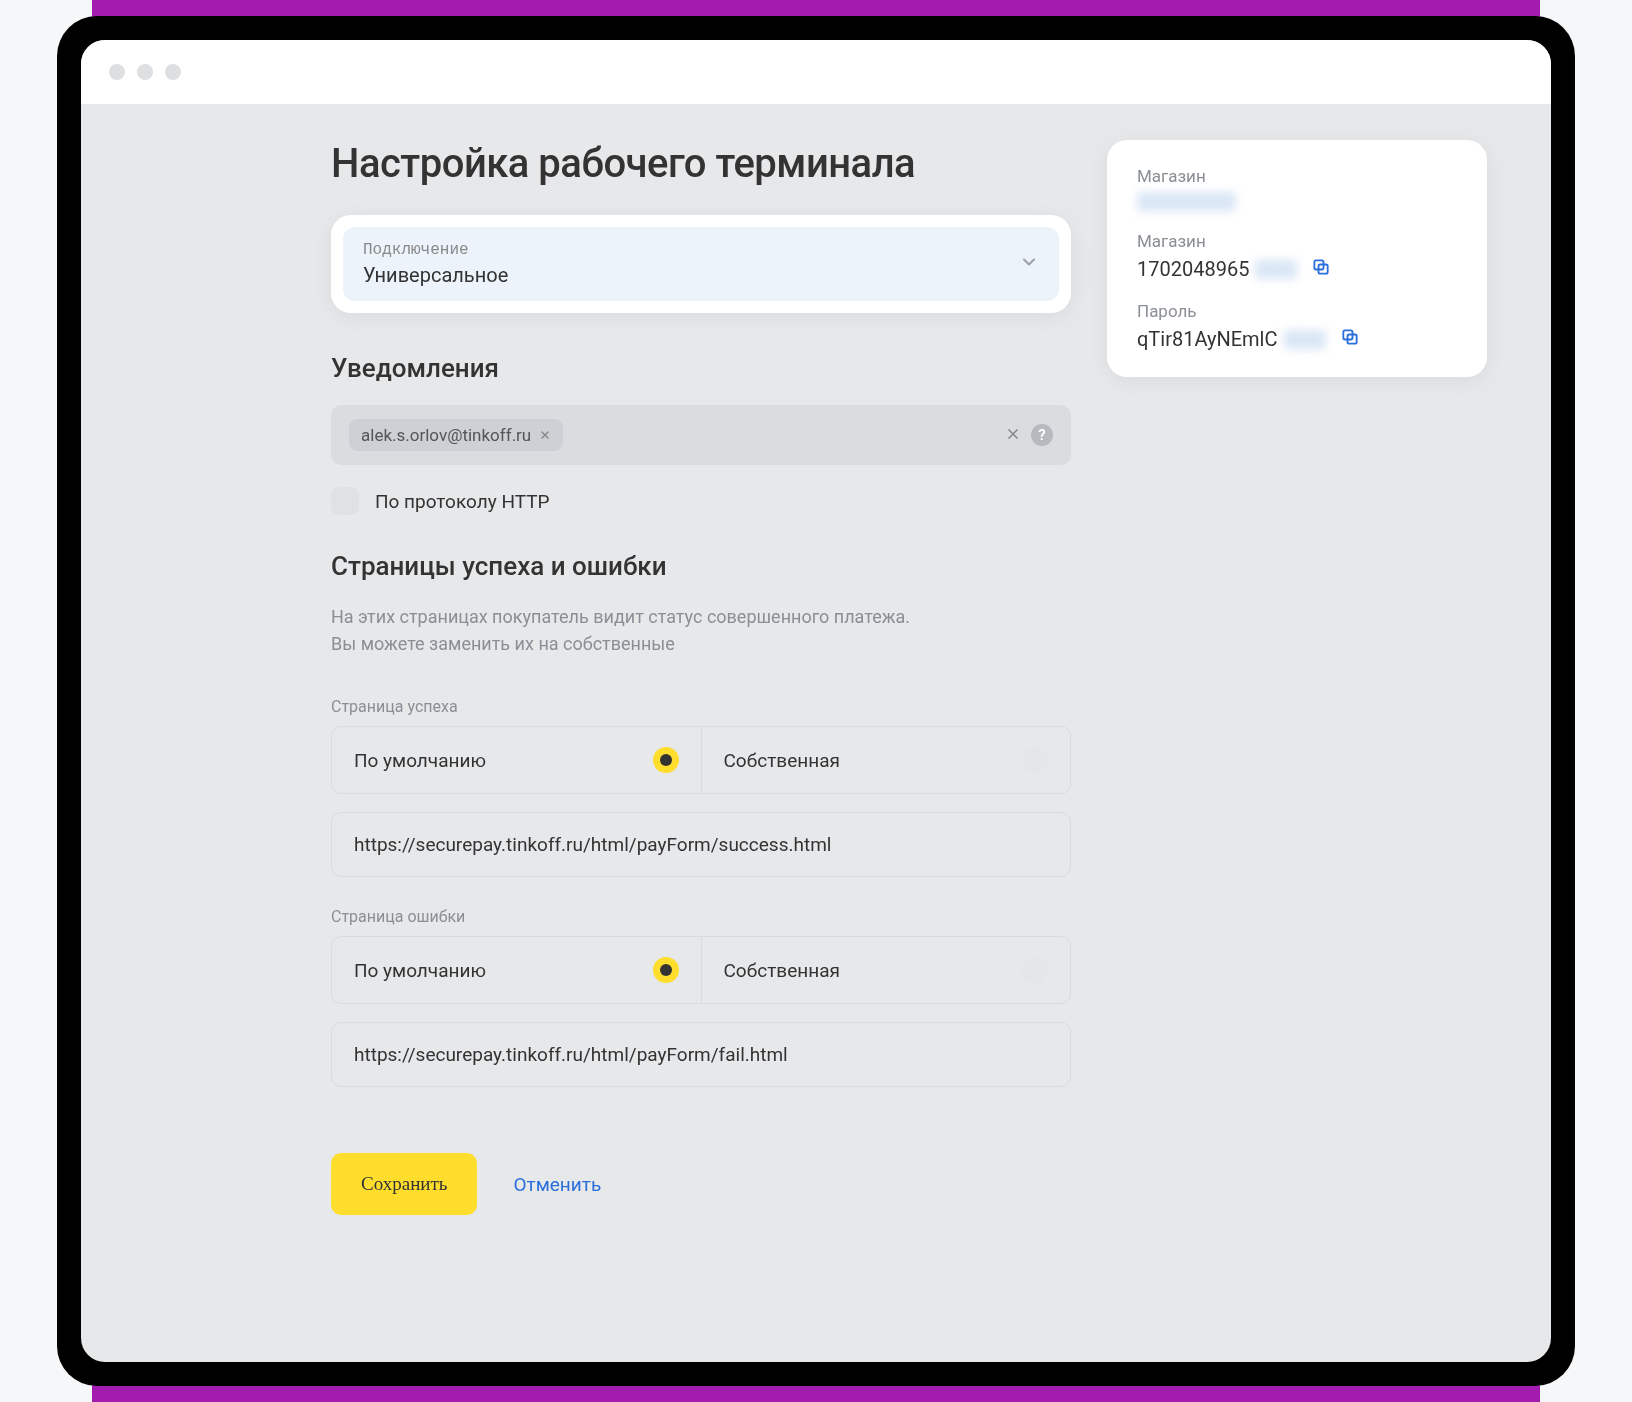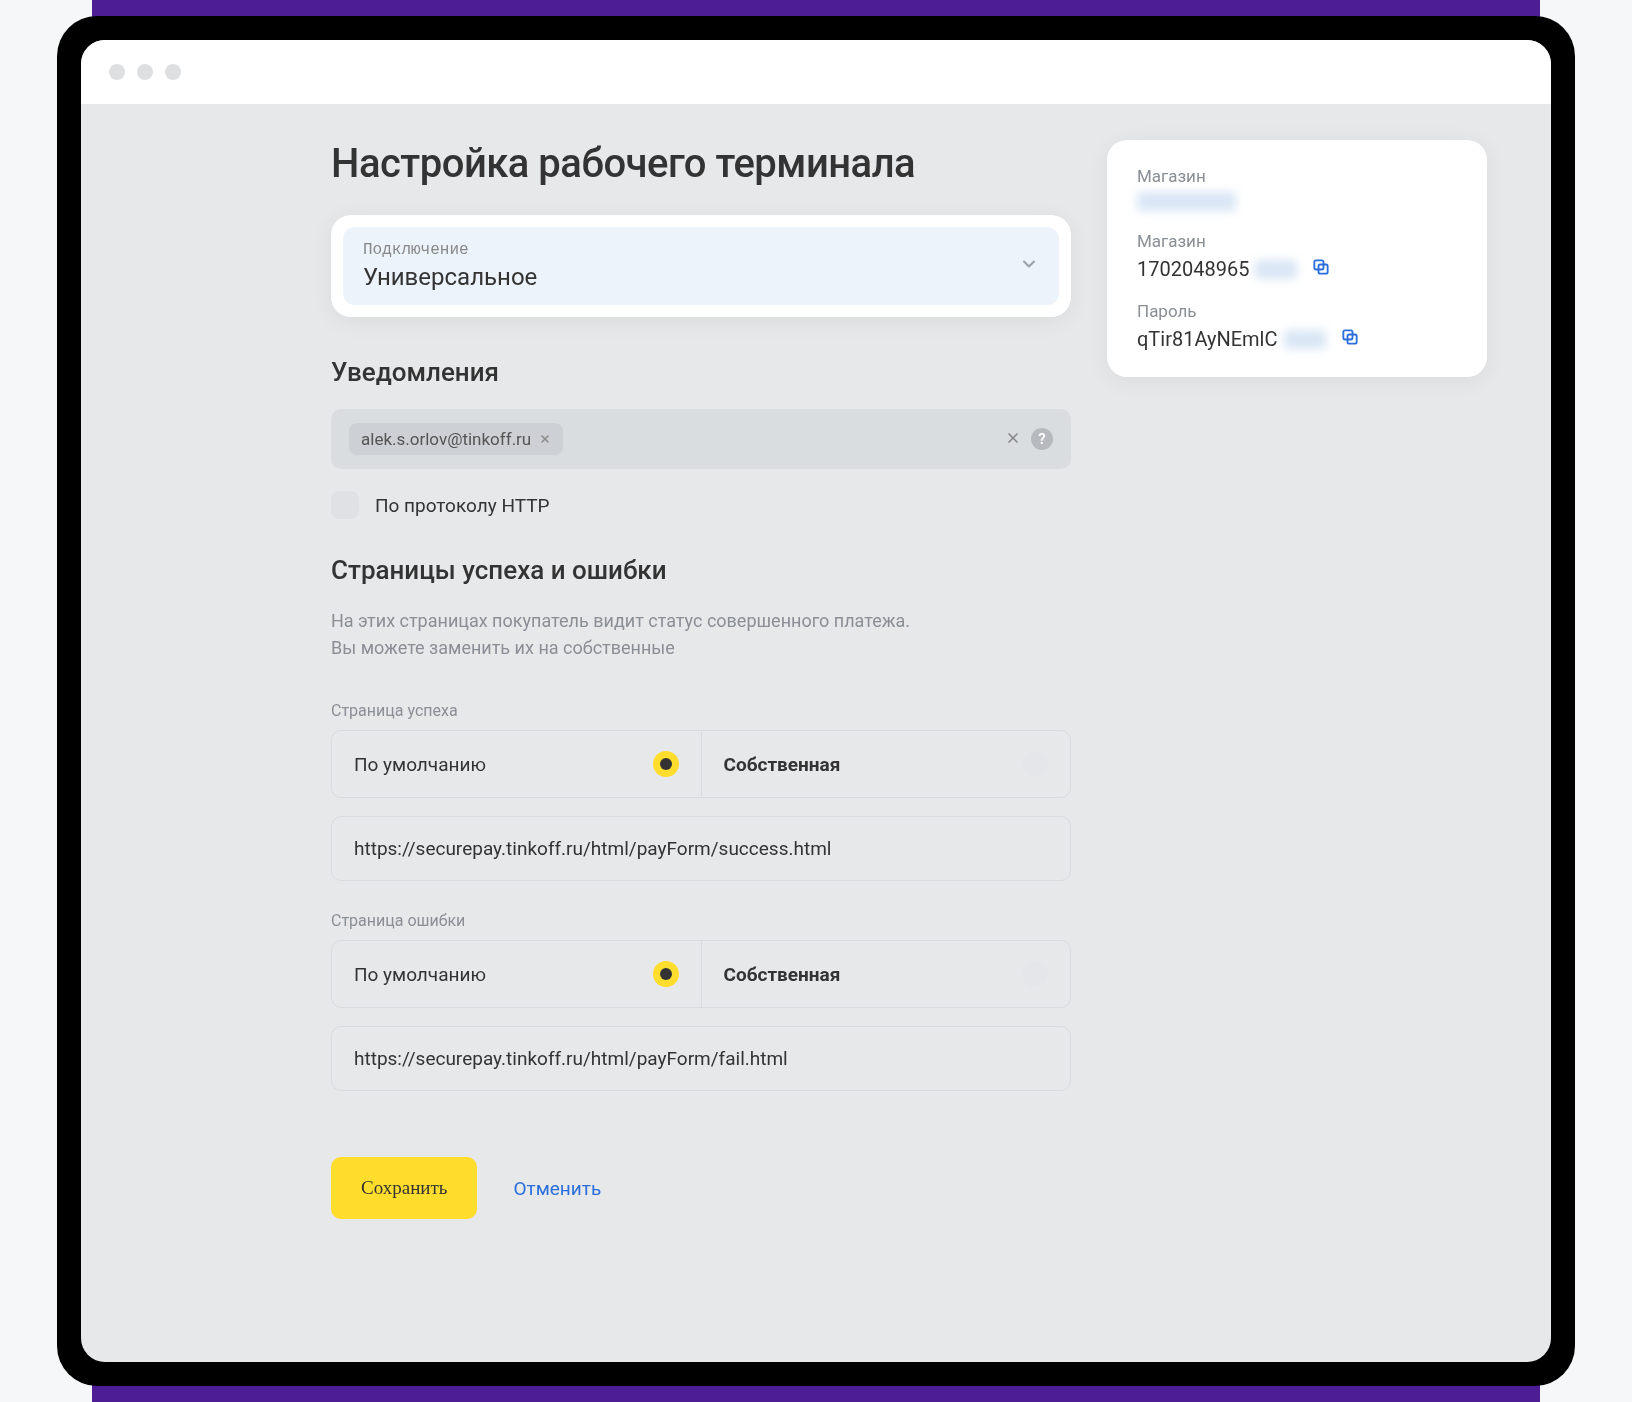--- a/index.html
+++ b/index.html
@@ -8,21 +8,21 @@
     background: #f6f7f8;
     font-family: -apple-system, BlinkMacSystemFont, "Segoe UI", Roboto, Helvetica, Arial, sans-serif;
     color: #333;
     display: flex;
     align-items: center;
     justify-content: center;
   }
   .stage {
     width: 1448px;
     height: 1402px;
-    background: #4c1d95;
+    background: #a21caf;
     position: relative;
     display: flex;
     align-items: center;
     justify-content: center;
   }
   .outer {
     width: 1600px;
     height: 1370px;
     background: #000;
     border-radius: 40px;
@@ -76,21 +76,21 @@
   .connect-field {
     background: #edf3fa;
     border-radius: 12px;
     padding: 14px 20px;
     display: flex;
     align-items: center;
     justify-content: space-between;
   }
   .connect-labels { display:flex; flex-direction:column; gap:4px; }
   .connect-small { font-size: 16px; color: #888; font-family: Liberation Mono, monospace; }
-  .connect-value { font-size: 24px; color: #333; }
+  .connect-value { font-size: 20px; color: #333; }
   .chevron { color: #9aa0a6; }
 
   h2.section-title {
     font-size: 26px;
     font-weight: 500;
     color: #333;
     margin-bottom: 22px;
   }
 
   .check-row {
@@ -161,21 +161,21 @@
   .radio-opt {
     flex:1;
     padding: 20px 22px;
     display:flex;
     align-items:center;
     justify-content: space-between;
     font-size: 19px;
     color:#333;
     background:#fff0;
   }
-  .radio-opt + .radio-opt { border-left: 1px solid #d9dbde; font-weight: bold; }
+  .radio-opt + .radio-opt { border-left: 1px solid #d9dbde; }
   .radio-dot {
     width:26px; height:26px; border-radius:50%;
     background:#e4e6e9;
     display:flex; align-items:center; justify-content:center;
   }
   .radio-dot.sel { background:#ffdd2d; }
   .radio-dot.sel::after {
     content:""; width:12px; height:12px; border-radius:50%; background:#333;
   }
 

